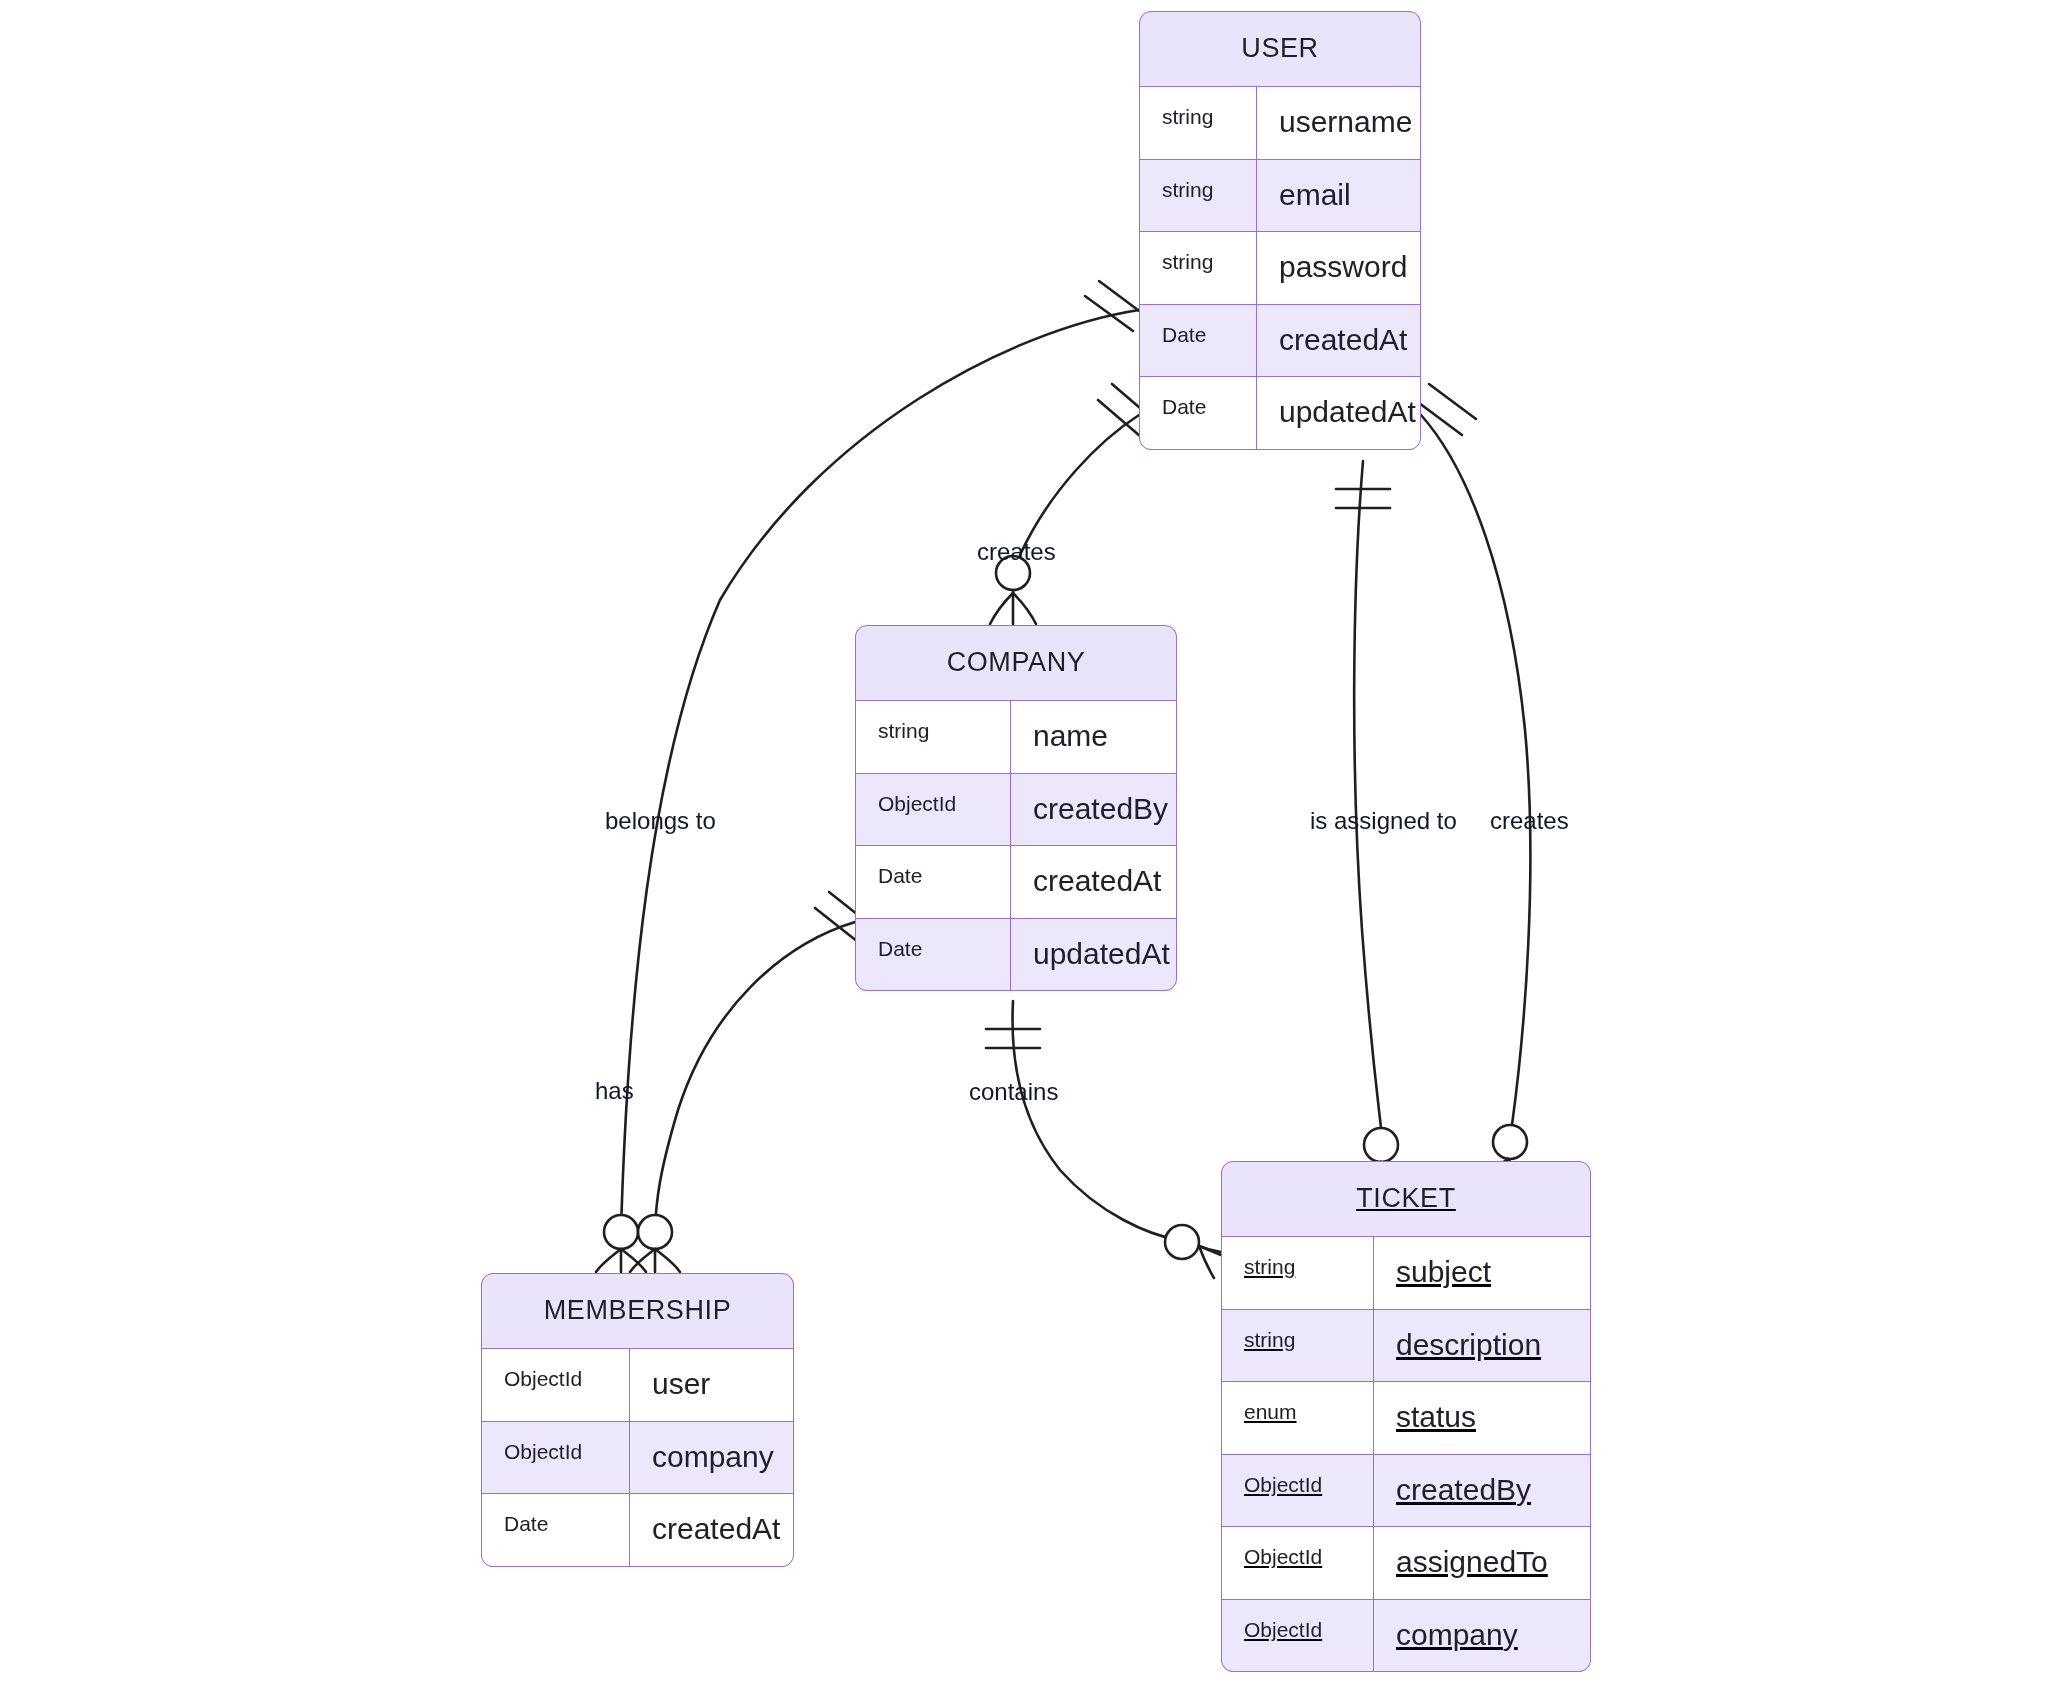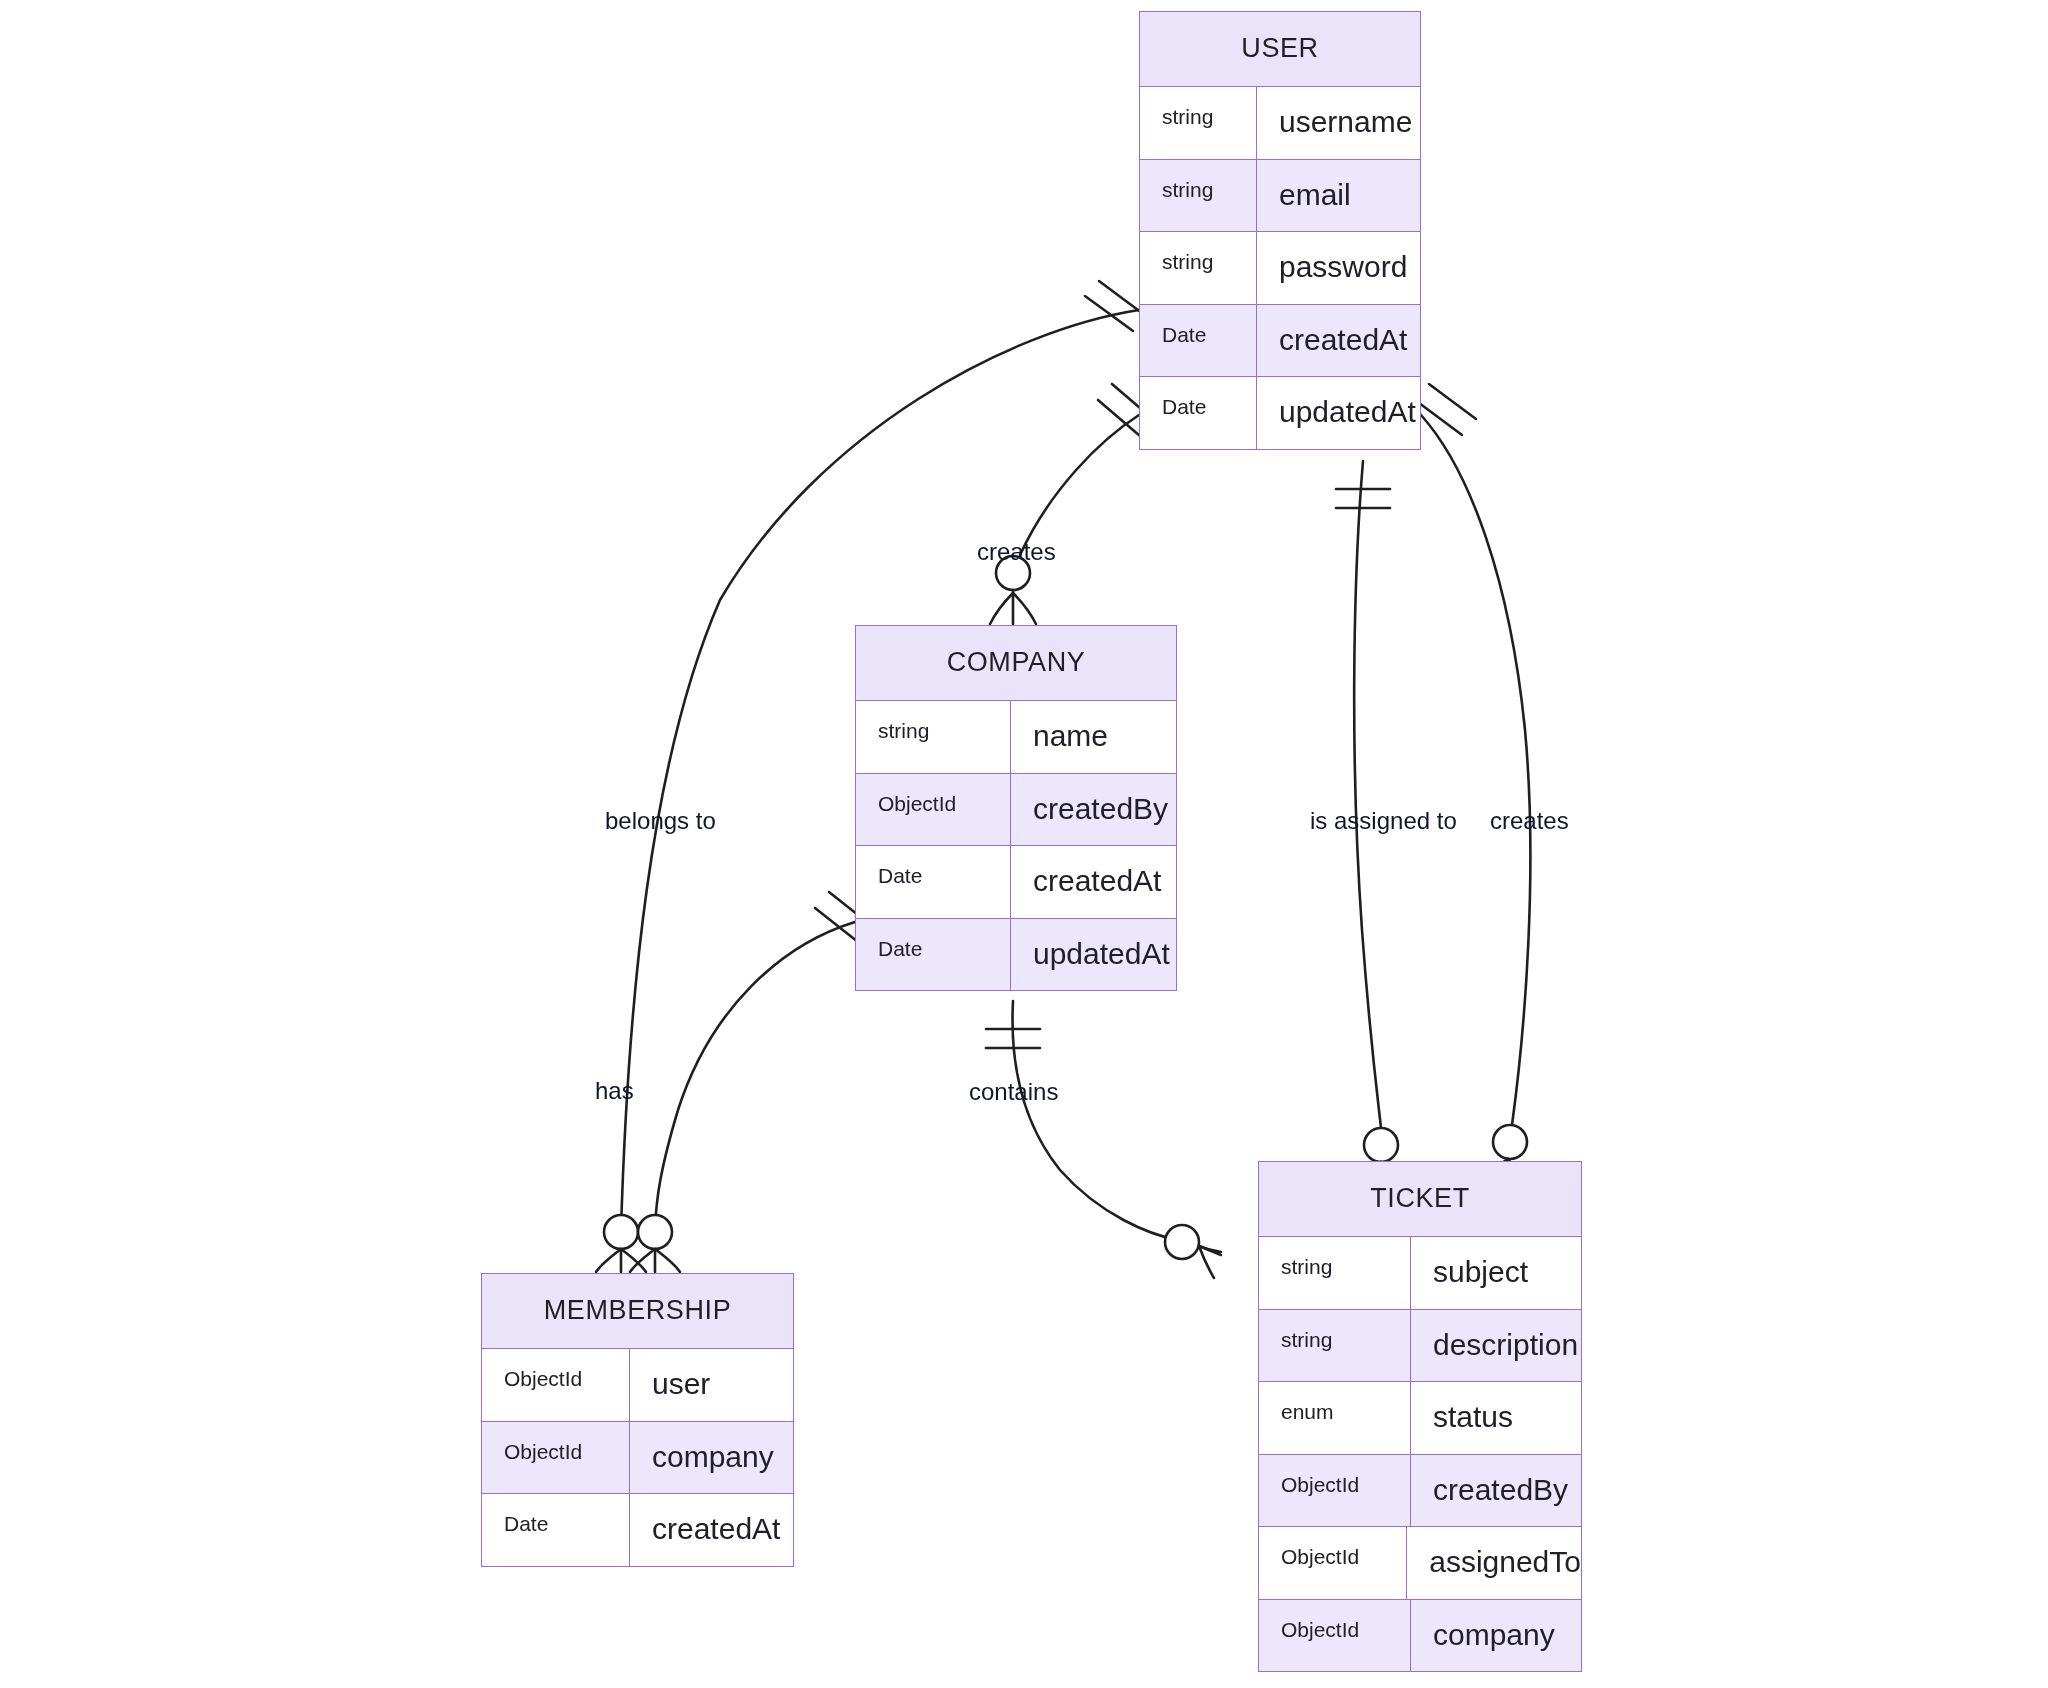--- a/index.html
+++ b/index.html
@@ -26,21 +26,21 @@
     position: absolute;
     left: 0;
     top: 0;
     width: 2048px;
     height: 1688px;
     pointer-events: none;
   }
   .entity {
     position: absolute;
     border: 1.6px solid #9370db;
-    border-radius: 0;
+    border-radius: 12px;
     box-sizing: border-box;
     background: #a21caf;
     overflow: hidden;
   }
   .entity-title {
     background: #eae4fb;
     color: #1f1f24;
     font-size: 27px;
     text-align: center;
     letter-spacing: 0.6px;
@@ -217,21 +217,21 @@
     <div class="attr-row even">
       <div class="attr-type" style="width:148px">ObjectId</div>
       <div class="attr-name">company</div>
     </div>
     <div class="attr-row odd">
       <div class="attr-type" style="width:148px">Date</div>
       <div class="attr-name">createdAt</div>
     </div>
   </div>
 
-  <div class="entity" style="left:1258px; top:1161px; width:324px;">
+  <div class="entity" style="left:1221px; top:1161px; width:370px;text-decoration:underline;">
     <div class="entity-title">TICKET</div>
     <div class="attr-row odd">
       <div class="attr-type" style="width:152px">string</div>
       <div class="attr-name">subject</div>
     </div>
     <div class="attr-row even">
       <div class="attr-type" style="width:152px">string</div>
       <div class="attr-name">description</div>
     </div>
     <div class="attr-row odd">

